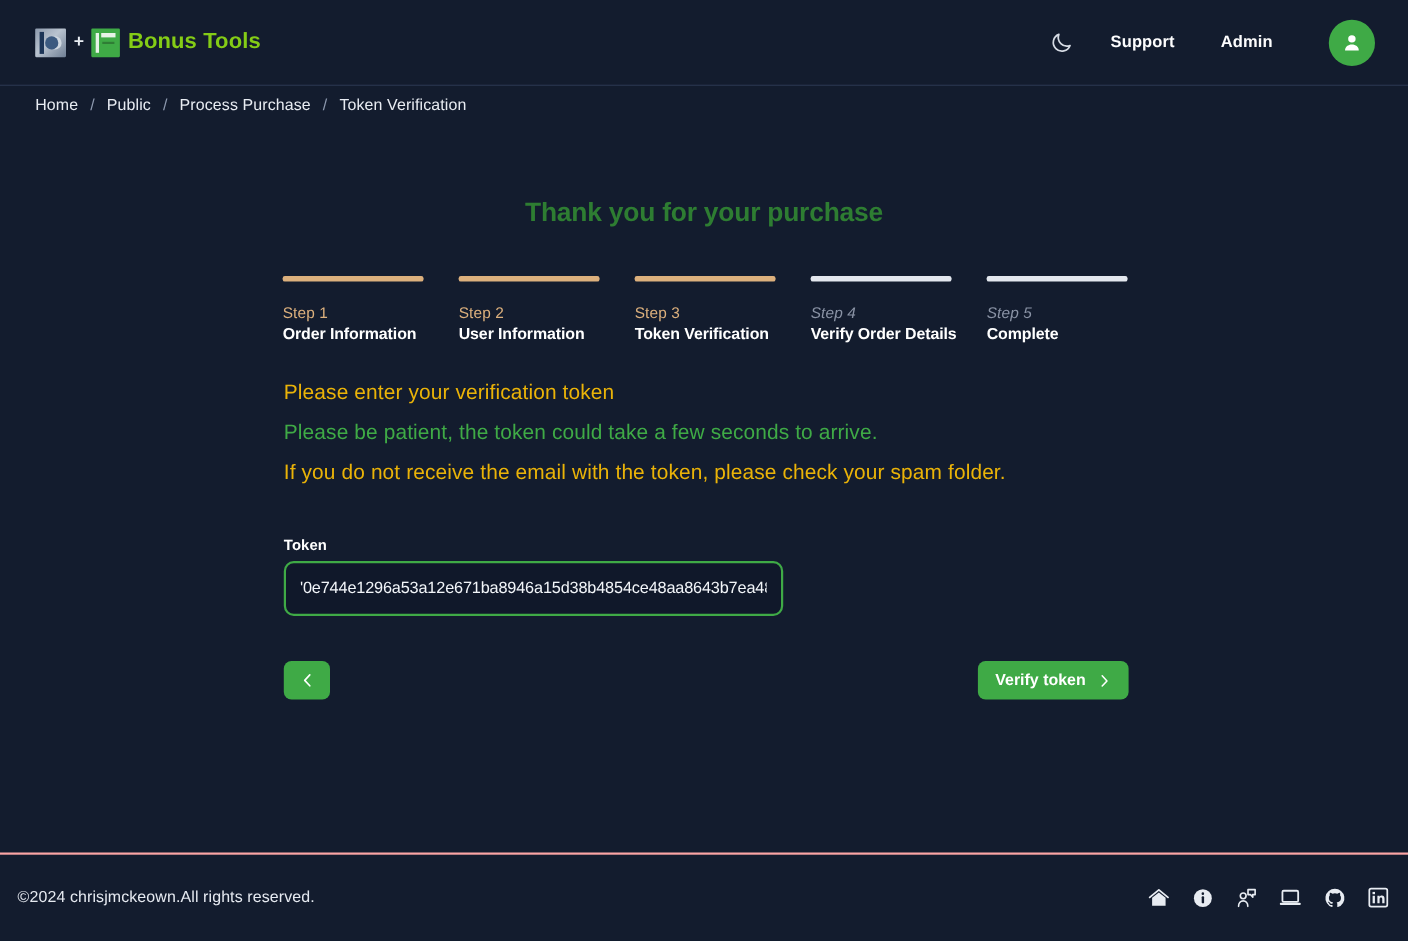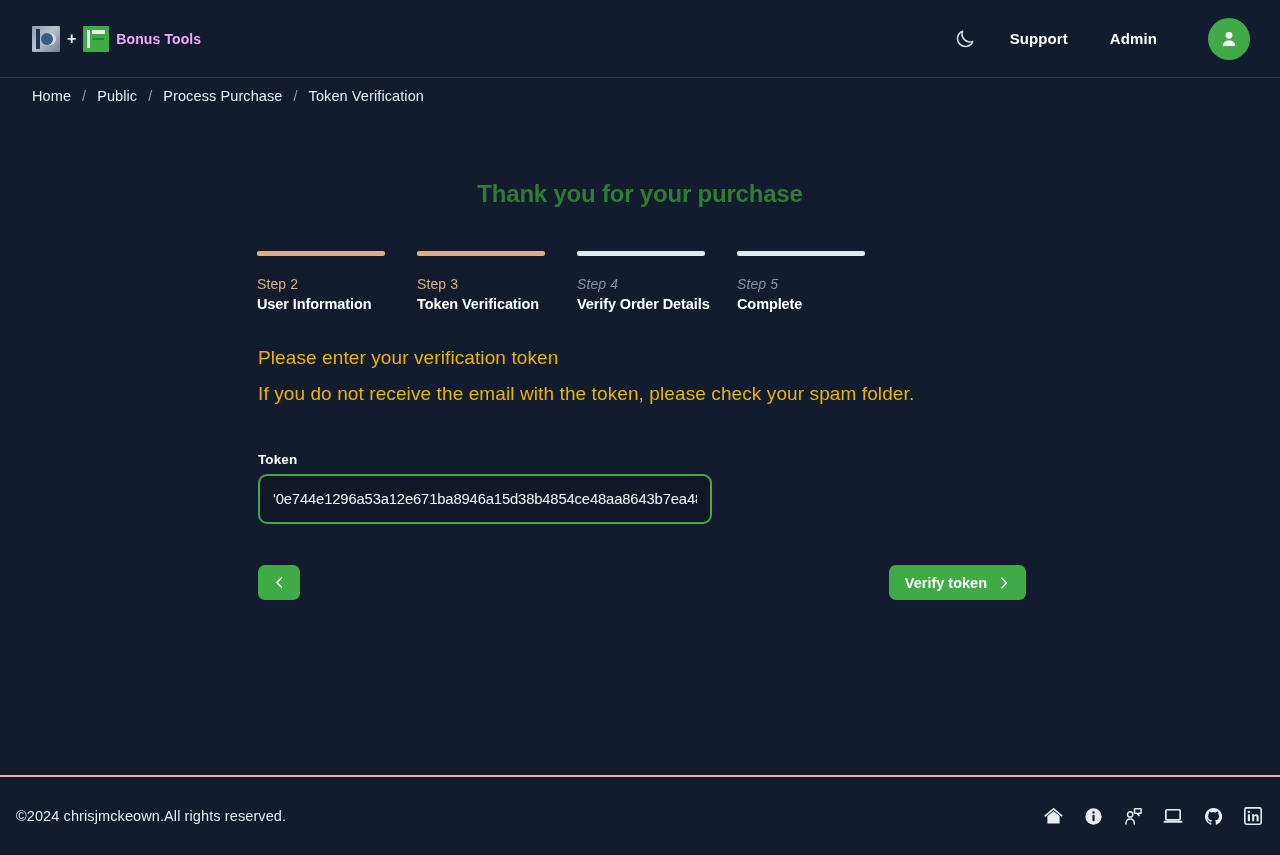--- a/index.html
+++ b/index.html
@@ -91,22 +91,22 @@
   .logo-t::after {
     content: "";
     position: absolute;
     left: 9px; top: 4px;
     width: 13px; height: 4px;
     background: #e7f3e7;
     box-shadow: 0 7px 0 -1px #2f7d35;
   }
 
   .brand-name {
-    color: #f0abfc;
-    font-size: 14px;
+    color: #84cc16;
+    font-size: 20px;
     font-weight: 700;
     letter-spacing: .1px;
   }
 
   .header-right {
     margin-left: auto;
     display: flex;
     align-items: center;
     gap: 8px;
   }
@@ -355,20 +355,25 @@
     <span class="crumb-sep">/</span>
     <span class="crumb">Token Verification</span>
   </nav>
 
   <div class="main">
     <div class="wrap">
 
       <h1 class="title">Thank you for your purchase</h1>
 
       <div class="stepper">
+        <div class="step">
+          <div class="step-bar"></div>
+          <div class="step-num">Step 1</div>
+          <div class="step-label">Order Information</div>
+        </div>
         <div class="step">
           <div class="step-bar"></div>
           <div class="step-num">Step 2</div>
           <div class="step-label">User Information</div>
         </div>
         <div class="step">
           <div class="step-bar"></div>
           <div class="step-num">Step 3</div>
           <div class="step-label">Token Verification</div>
         </div>
@@ -379,20 +384,21 @@
         </div>
         <div class="step inactive">
           <div class="step-bar"></div>
           <div class="step-num">Step 5</div>
           <div class="step-label">Complete</div>
         </div>
       </div>
 
       <div class="instructions">
         <p class="line">Please enter your verification token</p>
+        <p class="line accent">Please be patient, the token could take a few seconds to arrive.</p>
         <p class="line">If you do not receive the email with the token, please check your spam folder.</p>
       </div>
 
       <div class="form-group">
         <label class="field-label" for="token">Token</label>
         <input class="token-input" id="token" type="text" value="'0e744e1296a53a12e671ba8946a15d38b4854ce48aa8643b7ea48b89" style="">
       </div>
 
       <div class="actions">
         <button class="btn btn-back">

